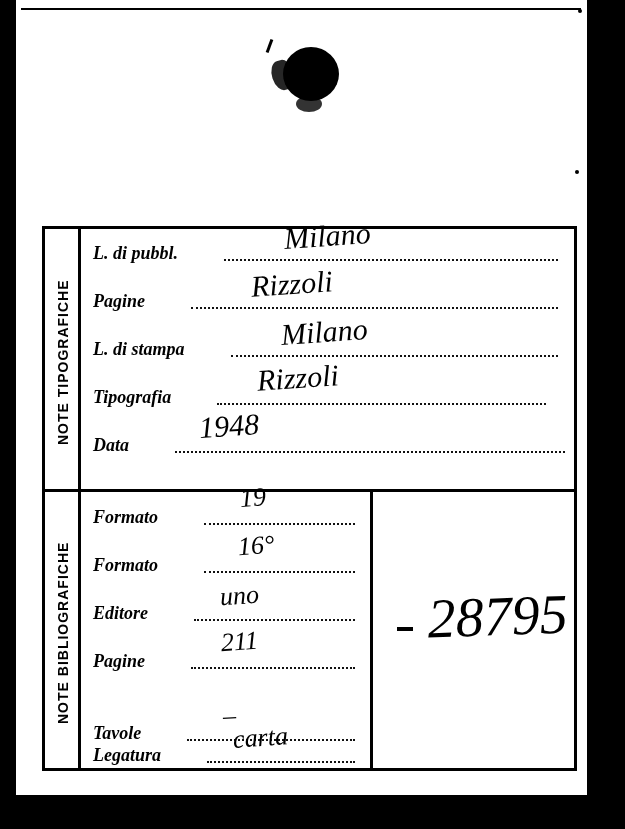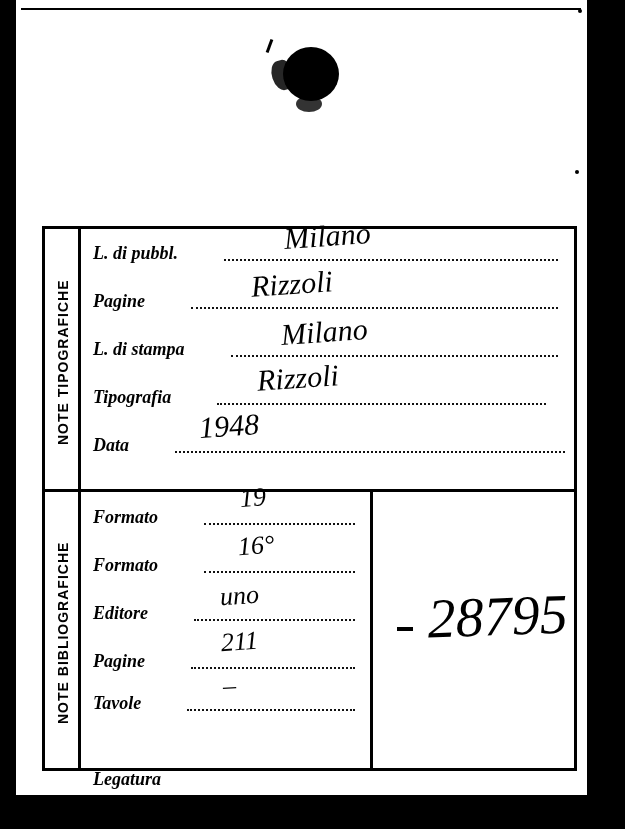--- a/index.html
+++ b/index.html
@@ -227,28 +227,28 @@
       </span>
     </div>
 
     <div class="field" style="top:422px;width:262px;">
       <span class="lbl">Pagine</span>
       <span class="dots">
         <span class="hand mid" style="left:30px;top:-24px;">211</span>
       </span>
     </div>
 
-    <div class="field" style="top:464px;width:262px;">
+    <div class="field" style="top:494px;width:262px;">
       <span class="lbl">Tavole</span>
       <span class="dots">
         <span class="hand mid" style="left:36px;top:-22px;">–</span>
       </span>
     </div>
 
-    <div class="field" style="top:540px;width:262px;flex-direction:column;">
+    <div class="field" style="top:516px;width:262px;">
       <span class="lbl">Legatura</span>
       <span class="dots">
         <span class="hand mid" style="left:26px;top:-22px;">carta</span>
       </span>
     </div>
 
     <div class="dash"></div>
     <div class="ingresso-number">28795</div>
 
   </div>

